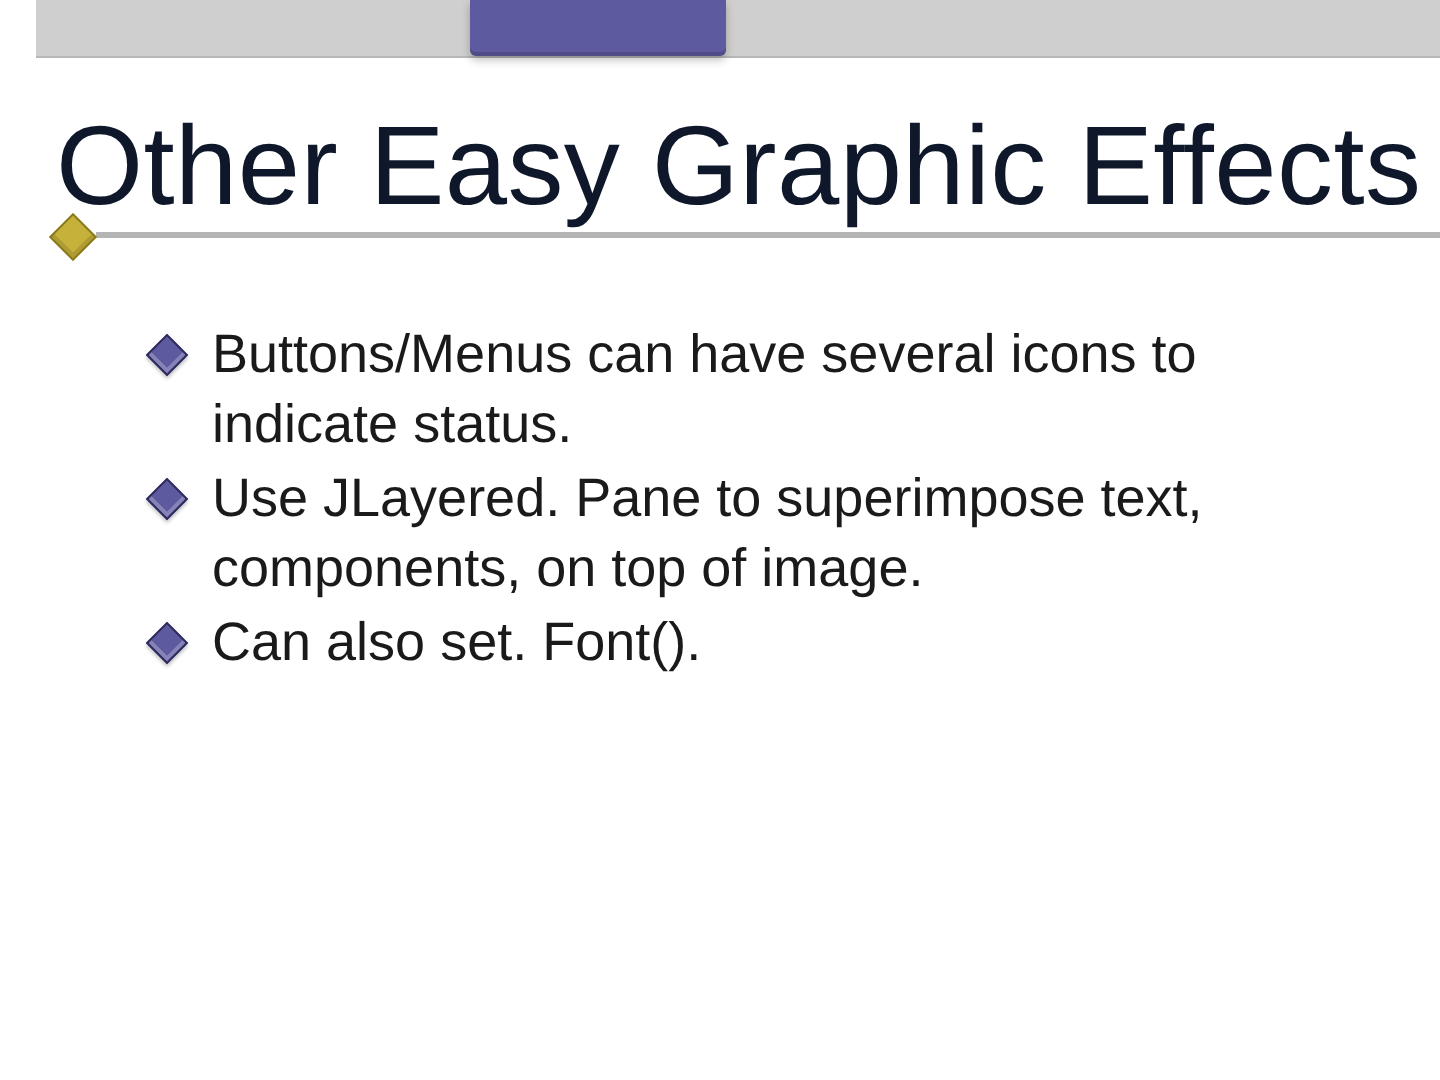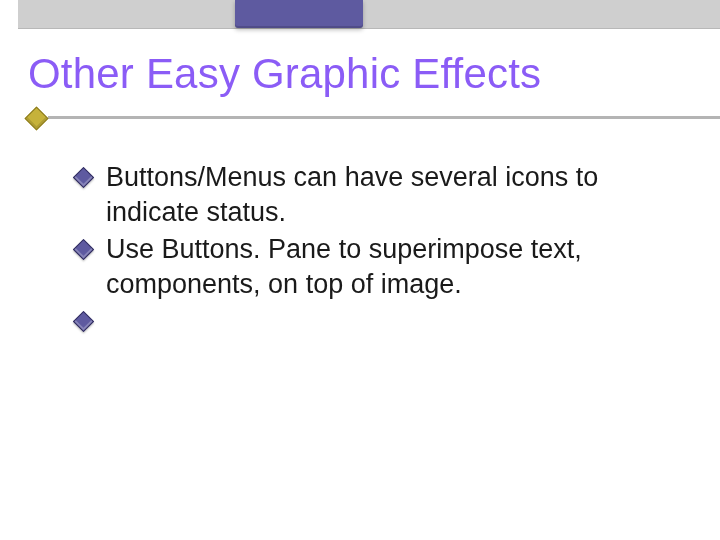--- a/index.html
+++ b/index.html
@@ -33,22 +33,22 @@
     width: 128px;
     height: 28px;
     background: #5e5aa0;
     border-radius: 0 0 3px 3px;
     box-shadow: inset 0 -2px 0 rgba(0,0,0,0.15), 0 2px 4px rgba(0,0,0,0.25);
   }
   .title {
     position: absolute;
     top: 50px;
     left: 28px;
-    font-size: 42px;
-    color: #8b5cf6;
+    font-size: 56px;
+    color: #0f172a;
     letter-spacing: 0.2px;
   }
   .rule-wrap {
     position: absolute;
     top: 116px;
     left: 28px;
     right: 0;
     height: 3px;
   }
   .rule {
@@ -110,19 +110,20 @@
     <div class="rule"></div>
   </div>
 
   <div class="content">
     <div class="bullet-row">
       <div class="bullet-mark"></div>
       <span class="bullet-text">Buttons/Menus can have several icons to indicate status.</span>
     </div>
     <div class="bullet-row">
       <div class="bullet-mark"></div>
-      <span class="bullet-text">Use Buttons. Pane to superimpose text, components, on top of image.</span>
+      <span class="bullet-text">Use JLayered. Pane to superimpose text, components, on top of image.</span>
     </div>
     <div class="bullet-row">
       <div class="bullet-mark"></div>
+      <span class="bullet-text">Can also set. Font().</span>
     </div>
   </div>
 </div>
 
 </body></html>

